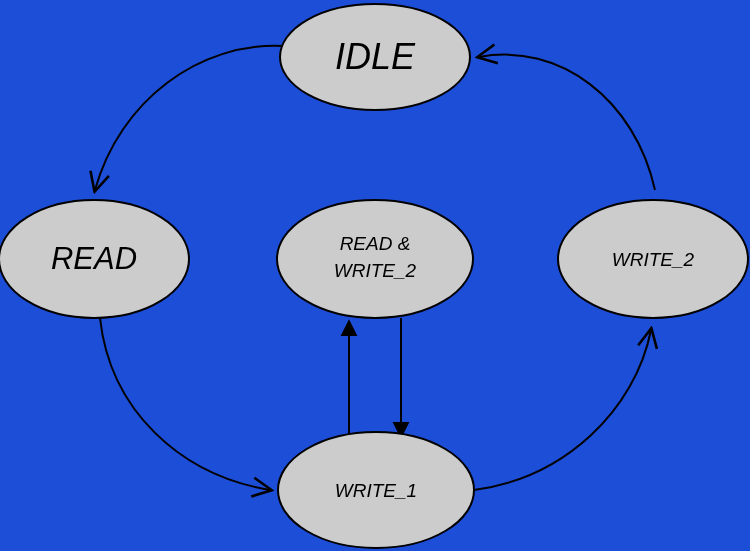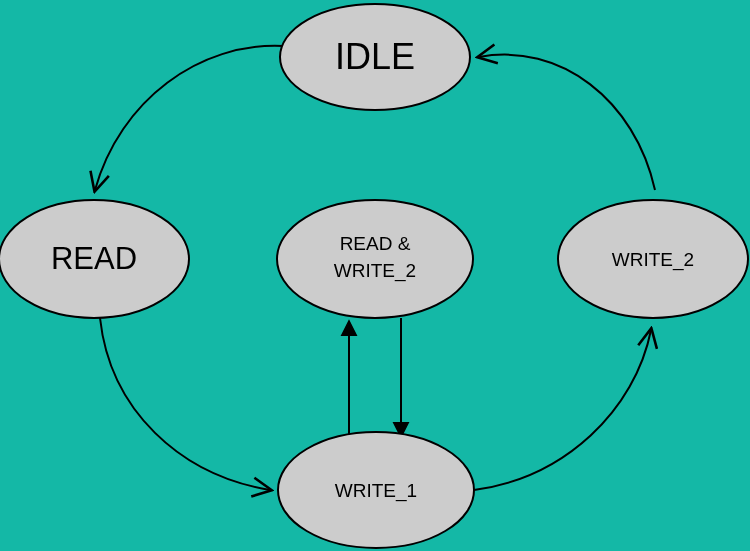--- a/index.html
+++ b/index.html
@@ -7,22 +7,23 @@
     padding: 0;
     background: #ffffff;
   }
   body {
     font-family: "Liberation Sans", sans-serif;
   }
   #diagram-root {
     position: relative;
     width: 750px;
     height: 551px;
-    background: #14b8a6;
+    background: #1d4ed8;
     overflow: hidden;
+    font-style: italic;
   }
   #fsm-svg {
     display: block;
     width: 750px;
     height: 551px;
   }
   .node-shape {
     fill: #cccccc;
     stroke: #000000;
     stroke-width: 2;

